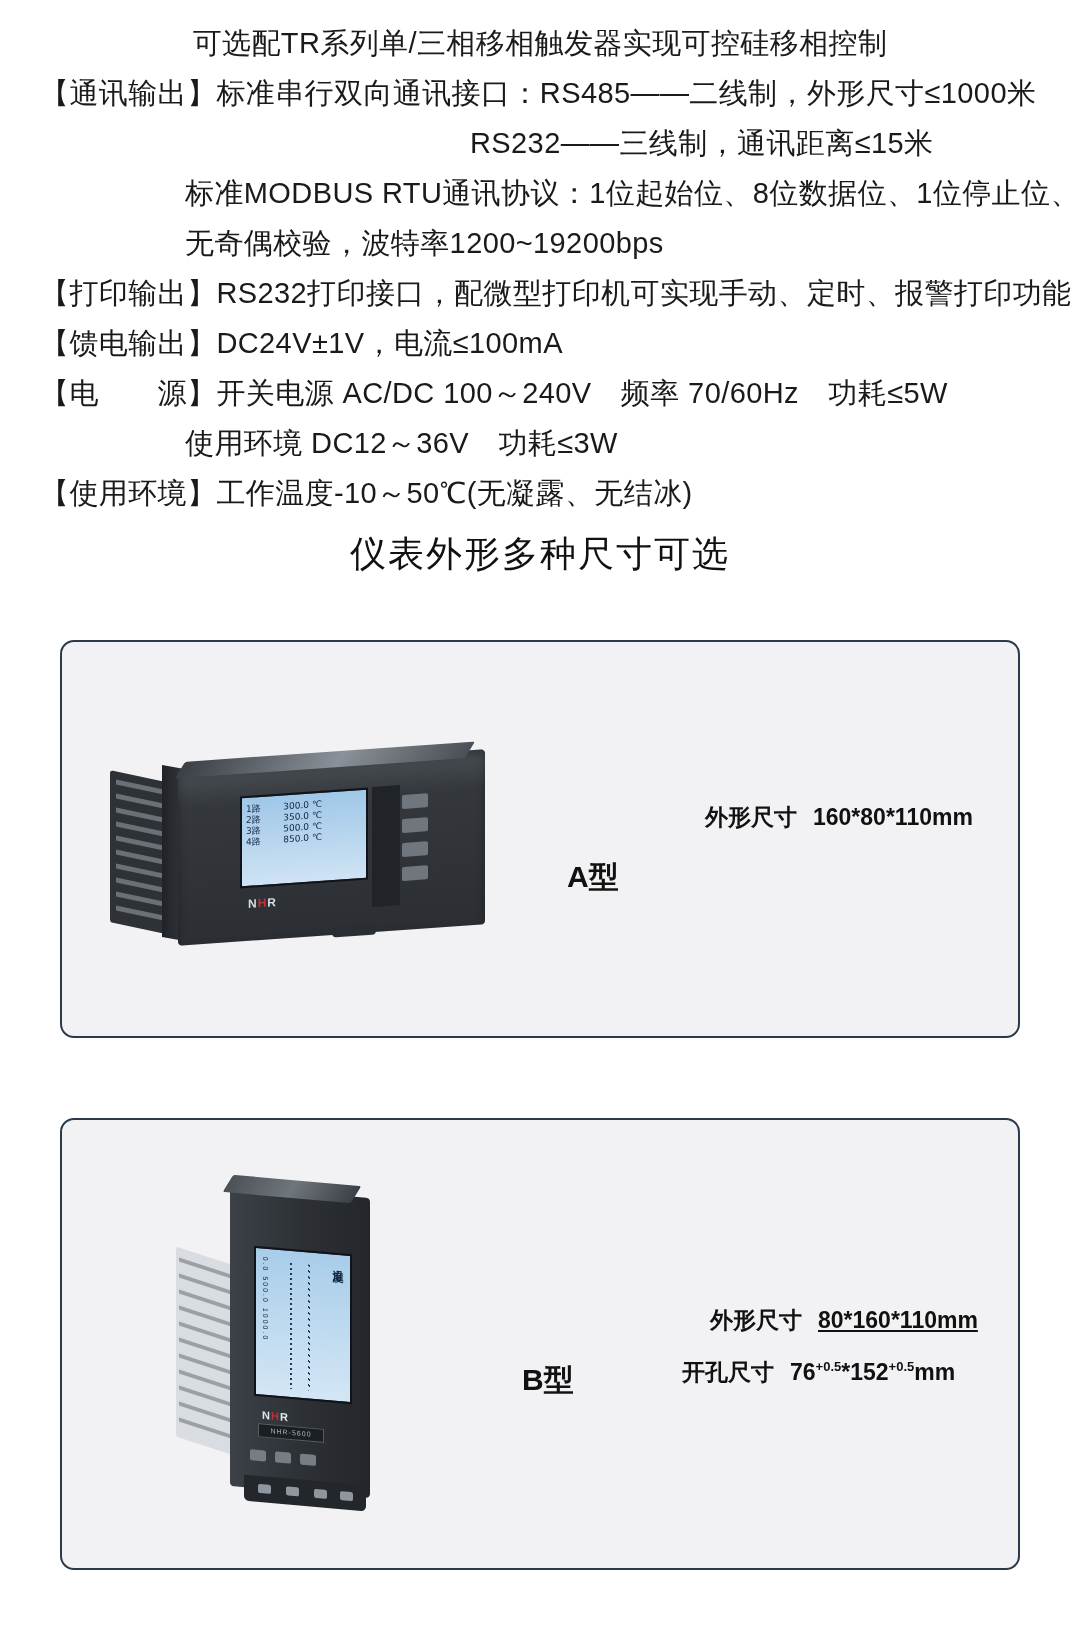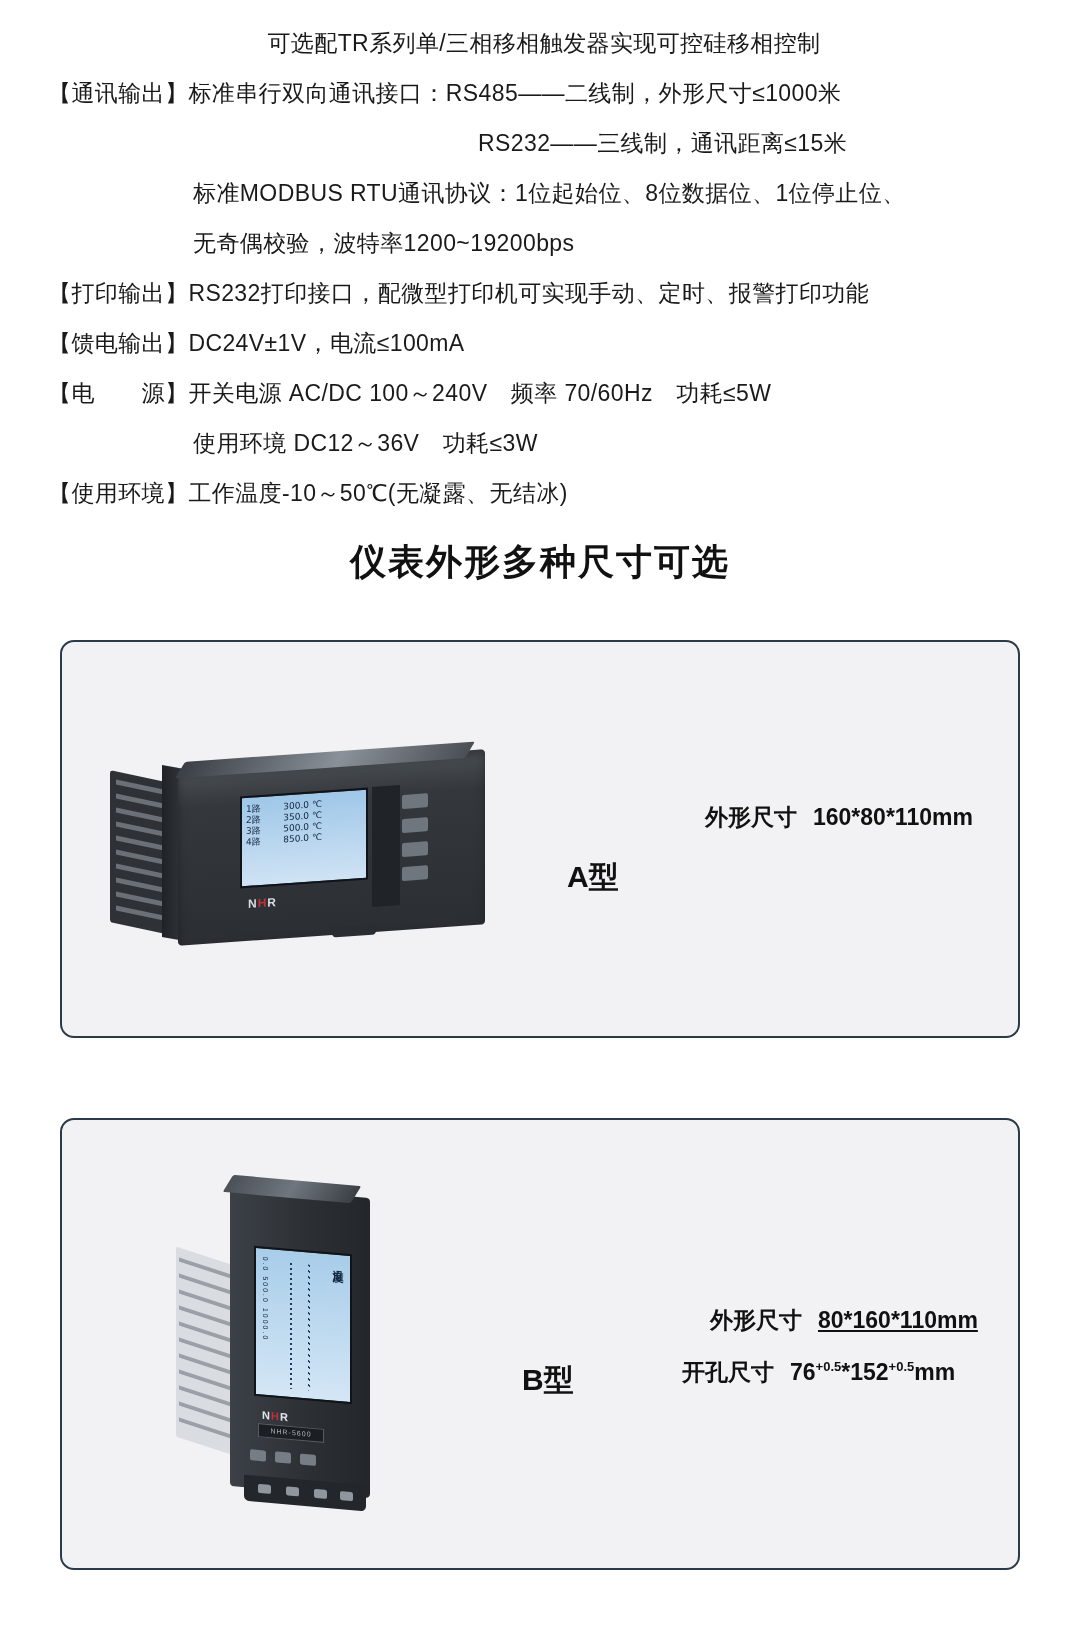--- a/index.html
+++ b/index.html
@@ -14,38 +14,37 @@
     font-family: "Liberation Sans", sans-serif;
     color: #1a1a1a;
     overflow: hidden;
   }
 
   
   .spec-block {
     padding: 18px 40px 0 40px;
   }
   .spec-line {
-    font-size: 23px;
+    font-size: 29px;
     line-height: 50px;
     white-space: nowrap;
     letter-spacing: 0.4px;
-    margin-left: 8px;
   }
   .spec-line.center { text-align: center; }
   .indent-1 { padding-left: 145px; }
   .indent-2 { padding-left: 430px; }
   .label { display: inline; }
 
   
   .section-title {
     text-align: center;
     font-size: 36px;
-    font-weight: bold;
+    font-weight: normal;
     letter-spacing: 2px;
-    margin-top: 20px;
+    margin-top: 12px;
     color: #111;
   }
 
   
   .card {
     position: absolute;
     left: 60px;
     width: 960px;
     background: #f2f2f4;
     border: 2px solid #2b3a4a;

